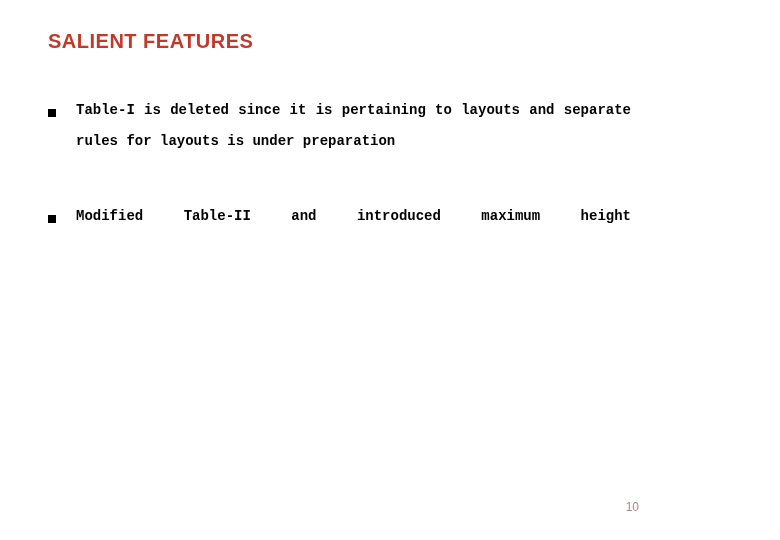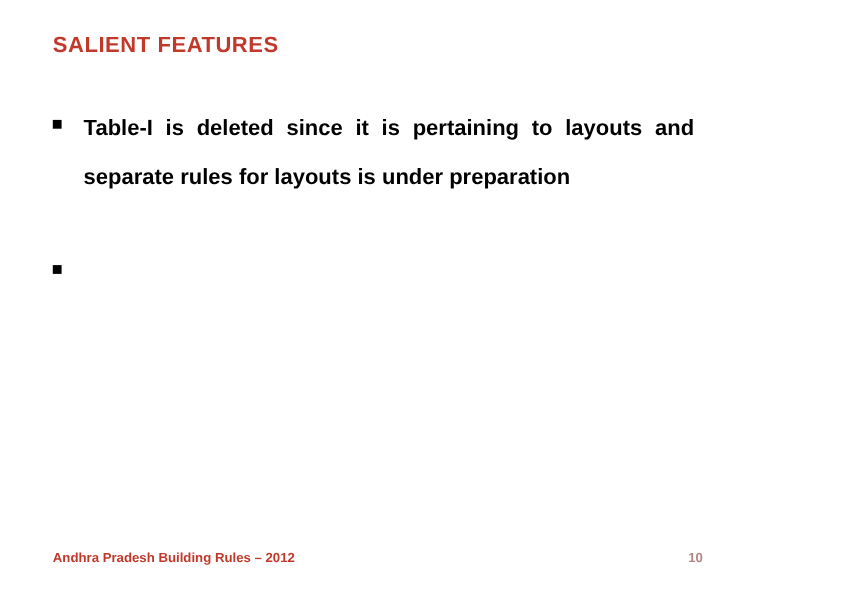--- a/index.html
+++ b/index.html
@@ -28,23 +28,24 @@
   }
   ul.bullets {
     list-style: none;
     padding: 0;
     margin: 0;
   }
   ul.bullets li {
     position: relative;
     padding-left: 28px;
     margin-bottom: 44px;
-    font-size: 20px;
+    font-size: 14px;
     font-weight: bold;
     line-height: 2.2;
+    font-family: Liberation Mono, monospace;
   }
   ul.bullets li .sq {
     position: absolute;
     left: 0;
     top: 14px;
     width: 8px;
     height: 8px;
     background: #000;
   }
   ul.bullets li.justify .text {
@@ -69,39 +70,38 @@
     font-size: 12px;
     font-weight: bold;
     color: #c0392b;
   }
   .pagenum {
     position: absolute;
     right: 40px;
     bottom: 26px;
     font-size: 12px;
     color: #b08585;
-    font-weight: bold;
   }
 </style>
 </head>
 <body>
 
 <div class="slide">
 
   <div class="title">SALIENT FEATURES</div>
 
   <ul class="bullets">
 
     <li class="justify">
       <span class="sq"></span>
       <span class="text">Table-I is deleted since it is pertaining to layouts and separate rules for layouts is under preparation</span>
     </li>
 
     <li>
       <span class="sq"></span>
+      <span class="line-justify">Modified Table-II and introduced maximum height</span>
     </li>
 
   </ul>
 
-  <div class="footer">Andhra Pradesh Building Rules – 2012</div>
   <div class="pagenum">10</div>
 
 </div>
 
 </body></html>

